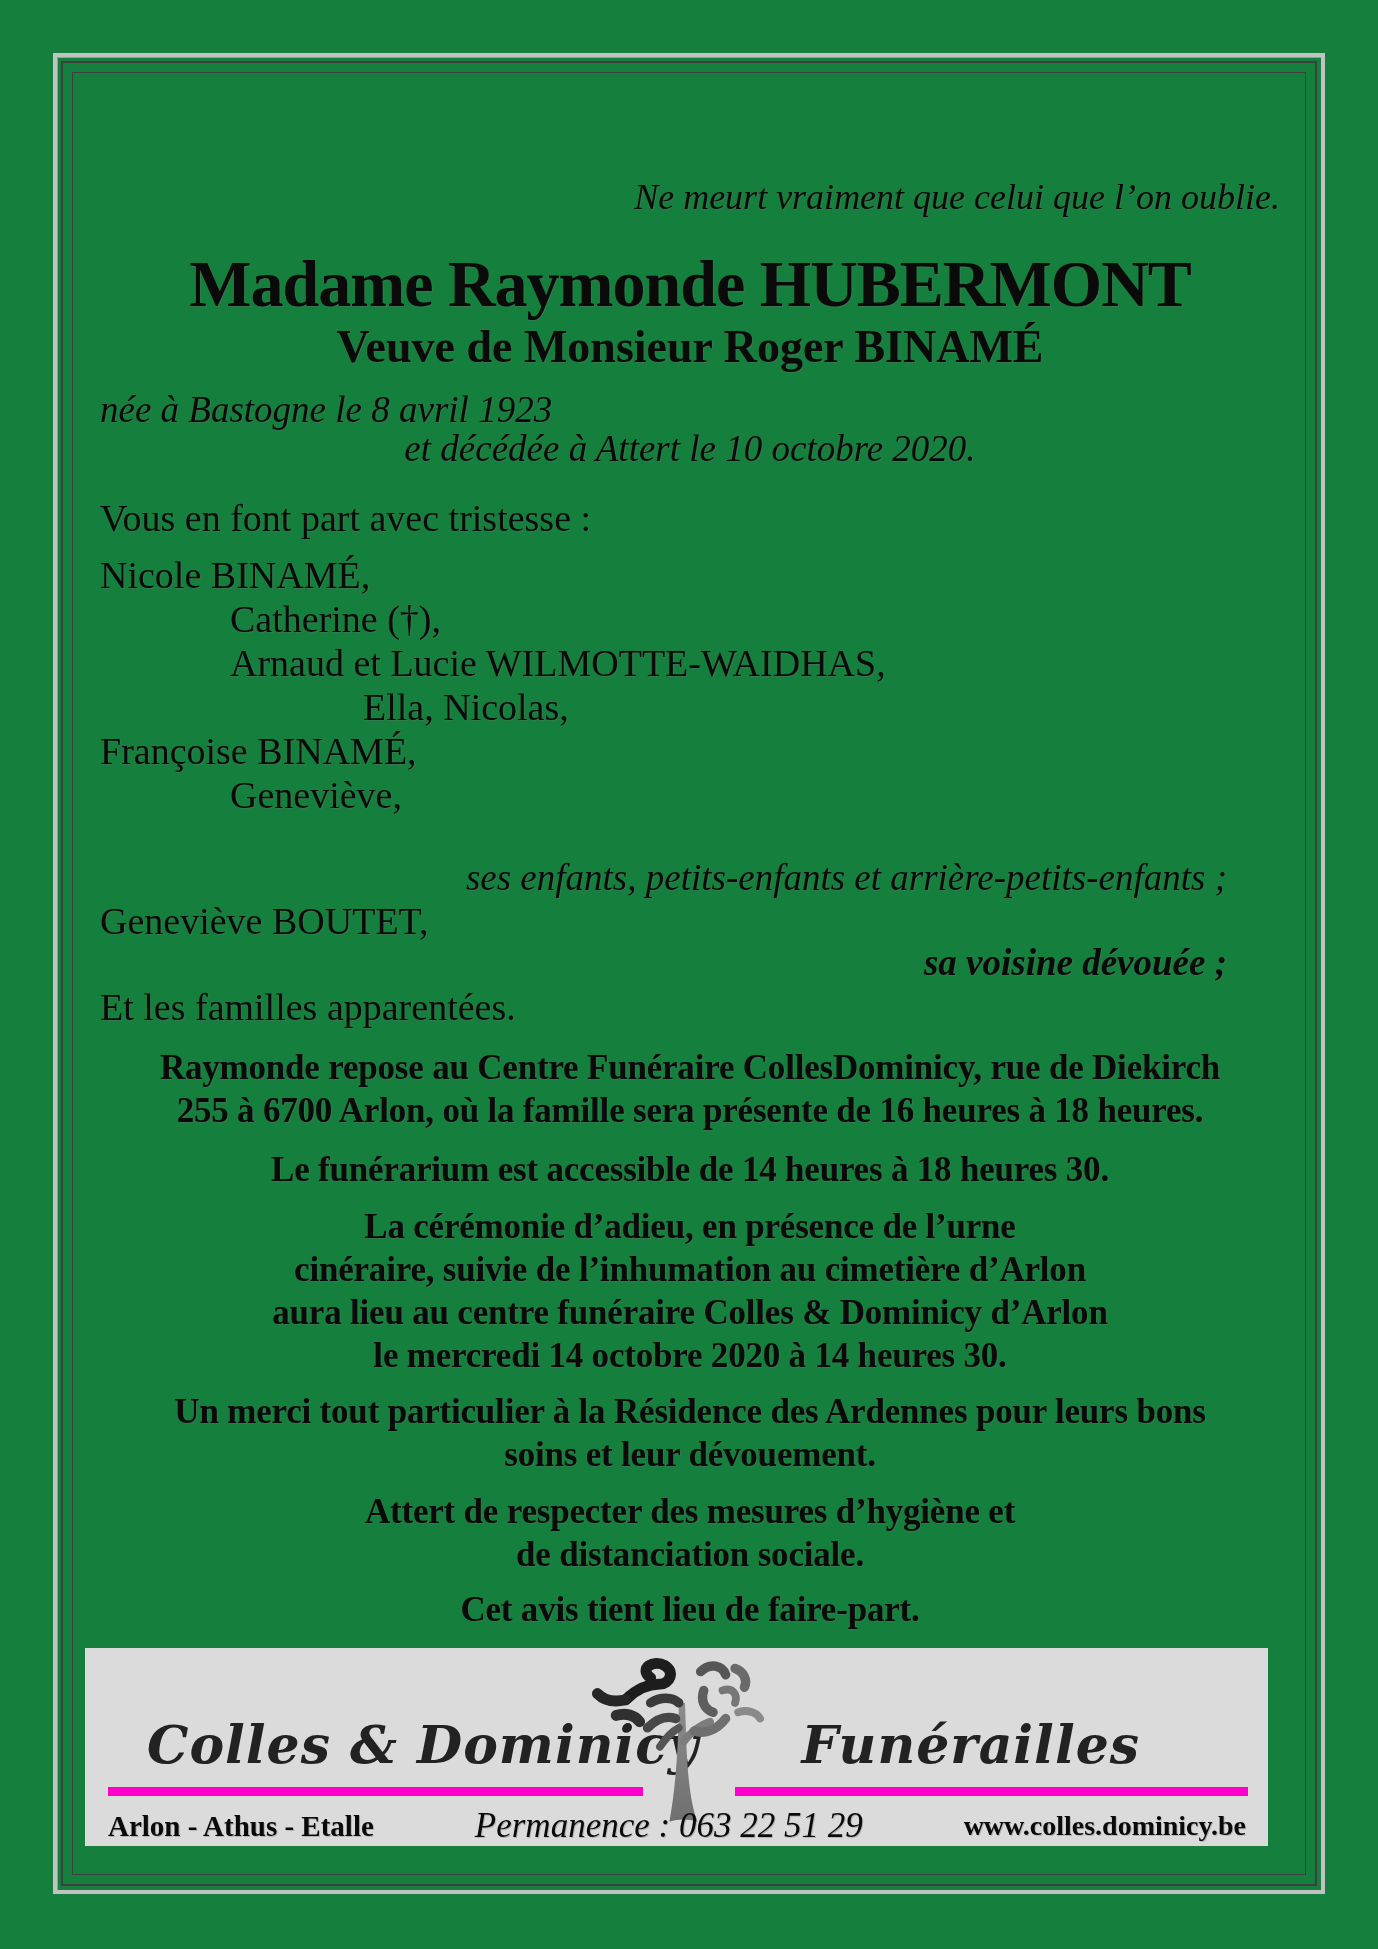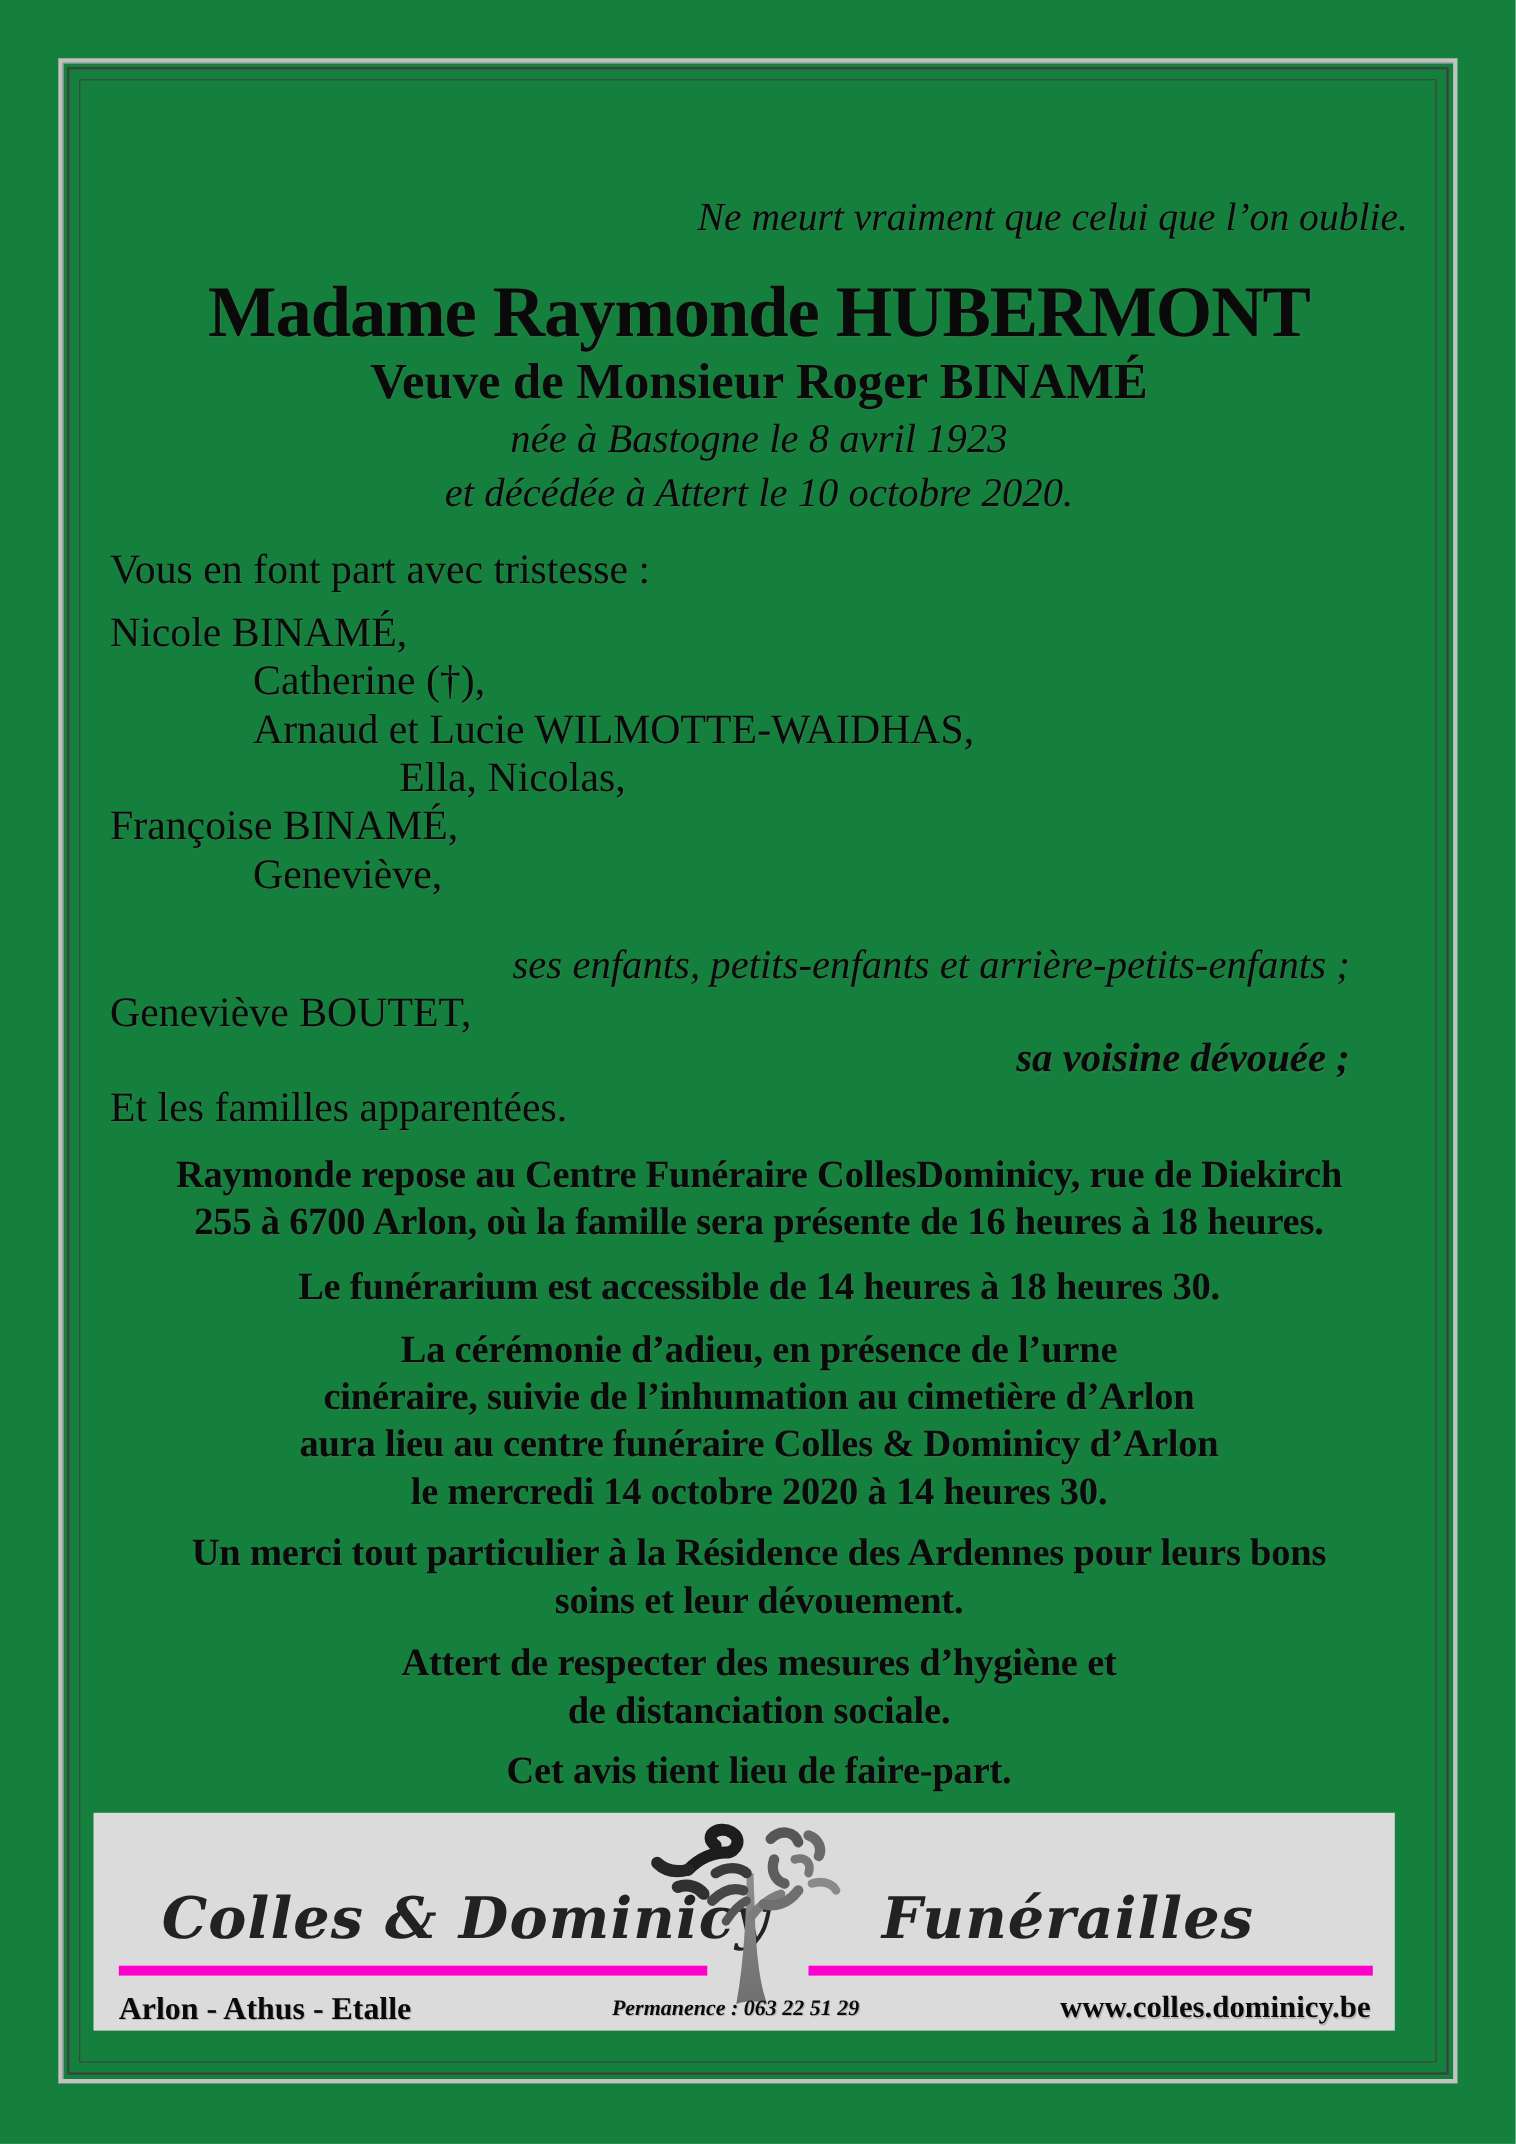--- a/index.html
+++ b/index.html
@@ -9,21 +9,21 @@
   .frame-outer{position:absolute;left:53px;top:53px;right:53px;bottom:55px;
                border:4px solid #c2c2c2;box-shadow:1px 1px 0 #9a9a9a inset;}
   .frame-mid{position:absolute;left:4px;top:4px;right:4px;bottom:4px;border:2px solid #3f3f3f;}
   .frame-inner{position:absolute;left:9px;top:9px;right:9px;bottom:9px;border:1px solid #3f3f3f;}
   
   .blk{position:absolute;left:100px;right:98px;}
   .scan{text-shadow:1px 1px 0 rgba(110,110,110,0.35);}
   .epigraph{top:176px;font-style:italic;font-size:36px;text-align:right;}
   .title{top:246px;font-weight:bold;font-size:66px;text-align:center;letter-spacing:-1px;}
   .subtitle{top:320px;font-weight:bold;font-size:46px;text-align:center;}
-  .birth{top:378px;font-style:italic;font-size:37px;text-align:center;}
+  .birth{top:388px;font-style:italic;font-size:37px;text-align:left;}
   .death{top:427px;font-style:italic;font-size:37px;text-align:center;}
   .intro{top:496px;font-size:38px;}
   .mourners{top:553px;font-size:38px;line-height:44px;}
   .ind0{padding-left:0;}
   .ind1{padding-left:130px;}
   .ind2{padding-left:263px;}
   .children-note{top:856px;font-style:italic;font-size:37px;text-align:right;padding-right:53px;}
   .neighbor{top:899px;font-size:38px;}
   .neighbor-note{top:941px;font-style:italic;font-size:37px;text-align:right;padding-right:53px;font-weight:bold;}
   .families{top:985px;font-size:38px;}
@@ -35,21 +35,21 @@
           font-size:52px;color:#222;letter-spacing:1px;}
   .script-left{left:62px;top:66px;}
   .script-right{right:128px;top:66px;}
   .accent-line{position:absolute;top:139px;height:9px;}
   .accent-left{left:23px;width:535px;}
   .accent-right{left:650px;width:513px;}
   .banner-bottom{position:absolute;left:0;right:0;top:158px;height:40px;
                  display:flex;align-items:center;justify-content:space-between;
                  padding:0 22px 0 23px;box-sizing:border-box;gap:48px;}
   .loc{font-weight:bold;font-size:29px;}
-  .phone{font-weight:bold;font-style:italic;font-size:20px;}
+  .phone{font-weight:normal;font-style:italic;font-size:35px;}
   .web{font-weight:bold;font-size:28px;}
   .tree{position:absolute;left:505px;top:8px;width:190px;height:172px;}
 </style>
 </head>
 <body>
 
 <div id="page">
 
   <div class="frame-outer">
     <div class="frame-mid">

